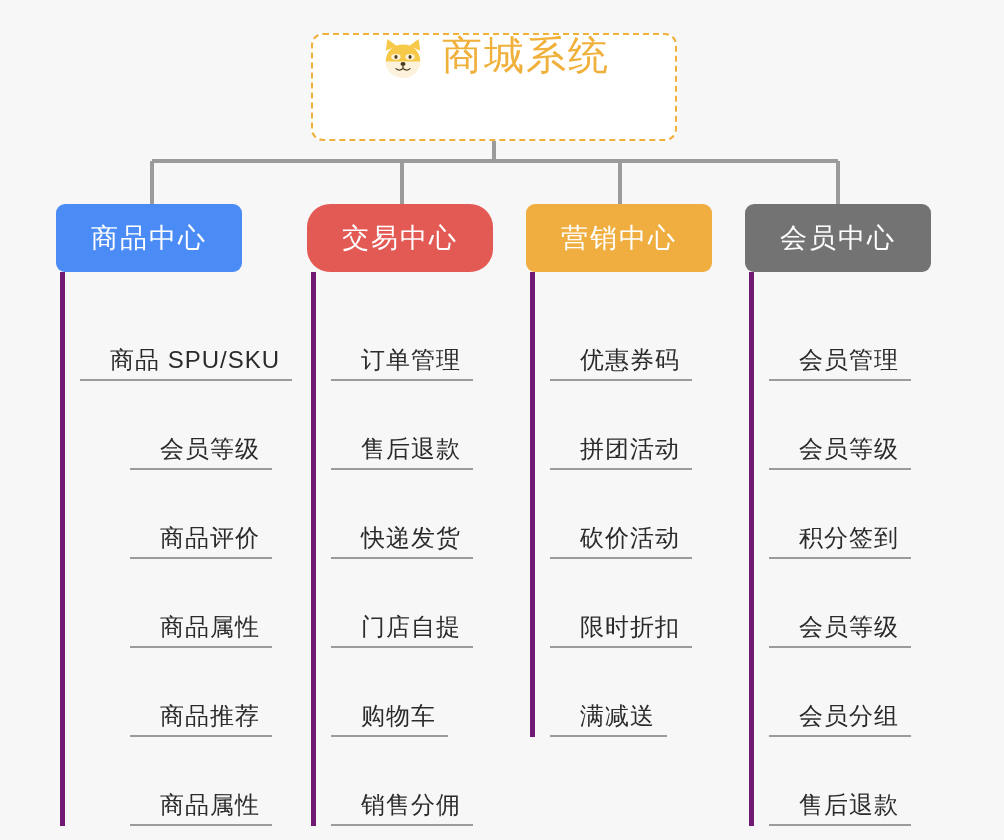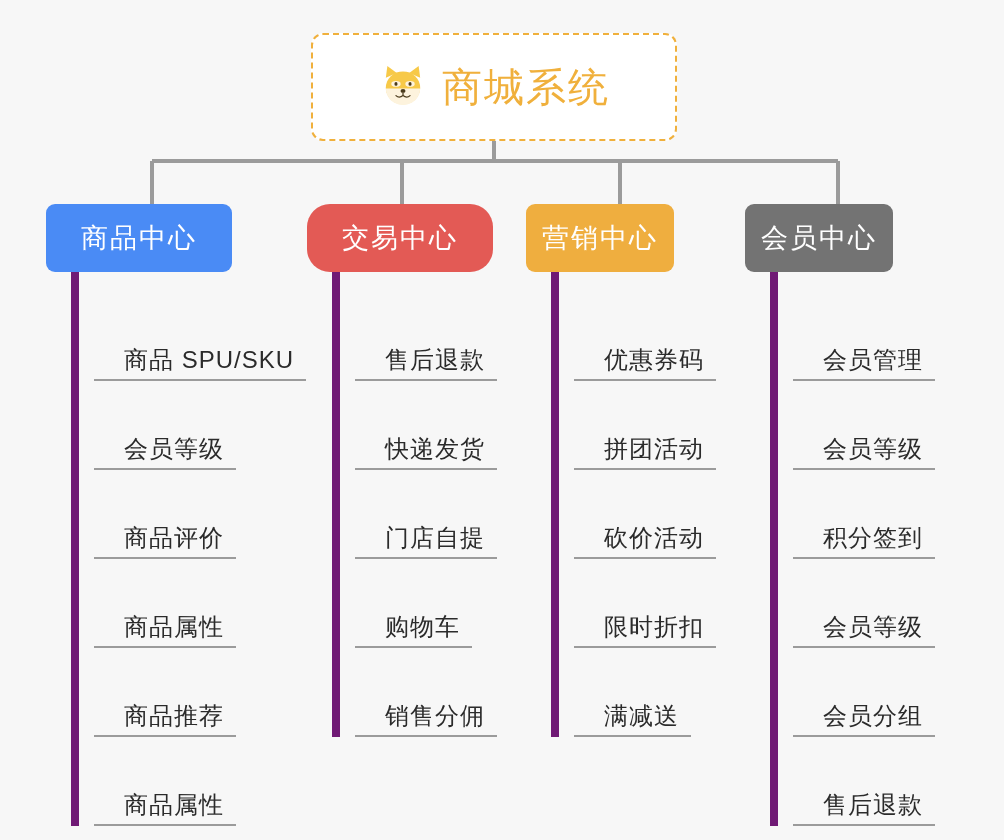--- a/index.html
+++ b/index.html
@@ -26,21 +26,21 @@
     position: absolute;
     left: 311px;
     top: 33px;
     width: 366px;
     height: 108px;
     box-sizing: border-box;
     background: #ffffff;
     border: 2px dashed #f0b03c;
     border-radius: 12px;
     display: flex;
-    align-items: center;
+    align-items: flex-start;
     justify-content: center;
     gap: 14px;
   }
   .root-icon {
     width: 50px;
     height: 50px;
     flex: 0 0 auto;
     display: block;
   }
   .root-title {
@@ -60,49 +60,49 @@
     height: 840px;
     pointer-events: none;
   }
 
   
   .branch {
     position: absolute;
     top: 204px;
     width: 230px;
   }
-  .branch-0 { left: 46px; }
+  .branch-0 { left: 56px; text-align: right; }
   .branch-1 { left: 307px; }
   .branch-2 { left: 526px; }
   .branch-3 { left: 745px; }
 
   .branch-header {
     width: 186px;
     height: 68px;
     box-sizing: border-box;
     border-radius: 9px;
     display: flex;
     align-items: center;
     justify-content: center;
     color: #ffffff;
     font-size: 27px;
     letter-spacing: 2px;
     white-space: nowrap;
   }
   .branch-2 .branch-header,
-  .branch-3 .branch-header { width: 148px; }
+  .branch-3 .branch-header { width: 186px; }
 
   
   .leaf-list {
     position: relative;
     margin-top: 0;
     padding-top: 20px;
     padding-left: 15px;
-    border-left: 8px solid #701a75;
-    margin-left: 25px;
+    border-left: 5px solid #701a75;
+    margin-left: 4px;
     width: 212px;
     box-sizing: border-box;
   }
   .leaf-item {
     display: block;
     height: 89px;
     position: relative;
   }
   .leaf-label-wrap {
     position: absolute;
@@ -184,20 +184,23 @@
         </div>
     </div>
   </div>
 
   <div class="branch branch-1">
     <div class="branch-header" style="background: rgb(227, 90, 85); border-radius: 23px;">
       <span>交易中心</span>
     </div>
     <div class="leaf-list">
       <div class="leaf-item">
+          <span class="leaf-label-wrap"><span class="leaf-label">订单管理</span></span>
+        </div>
+      <div class="leaf-item">
           <span class="leaf-label-wrap"><span class="leaf-label">售后退款</span></span>
         </div>
       <div class="leaf-item">
           <span class="leaf-label-wrap"><span class="leaf-label">快递发货</span></span>
         </div>
       <div class="leaf-item">
           <span class="leaf-label-wrap"><span class="leaf-label">门店自提</span></span>
         </div>
       <div class="leaf-item">
           <span class="leaf-label-wrap"><span class="leaf-label">购物车</span></span>

